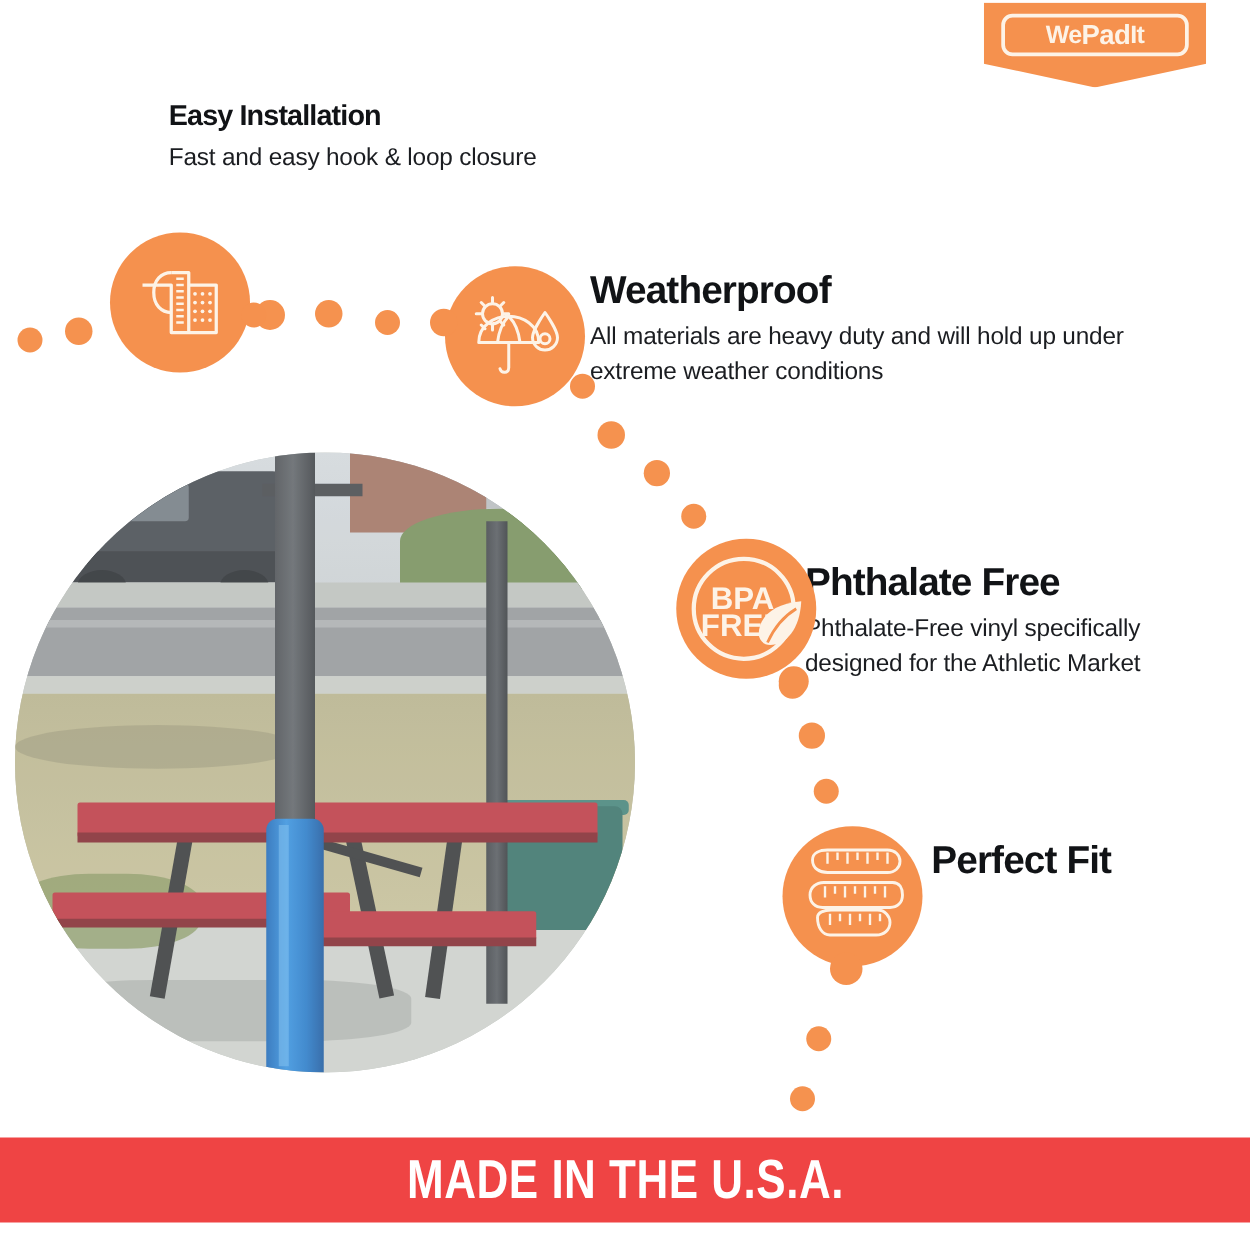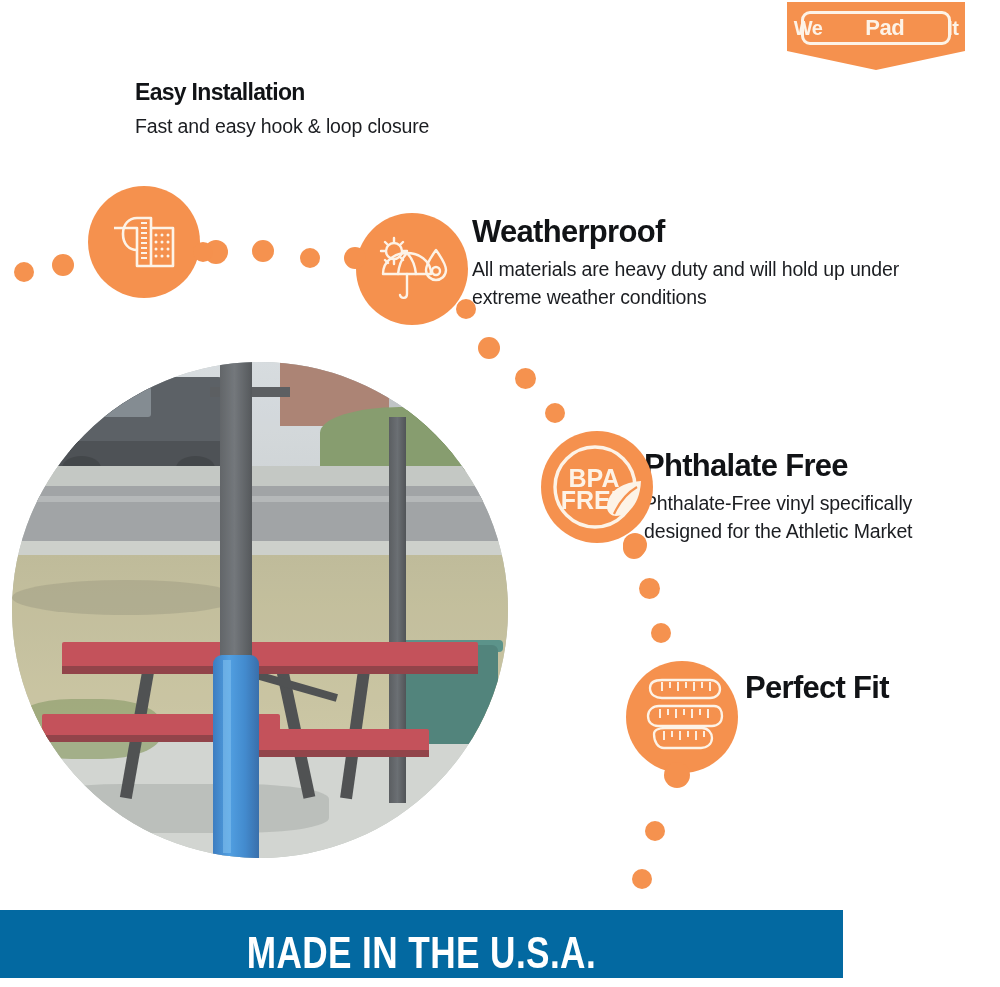--- a/index.html
+++ b/index.html
@@ -15,21 +15,21 @@
     position:absolute; left:787px; top:2px; width:178px; height:68px;
     background:#F5914E;
     -webkit-clip-path: polygon(0 0, 100% 0, 100% 72%, 50% 100%, 0 72%);
     clip-path: polygon(0 0, 100% 0, 100% 72%, 50% 100%, 0 72%);
     display:flex; align-items:flex-start; justify-content:center;
   }
   #logo-inner{
     margin-top:9px; width:150px; height:34px;
     border:3px solid #FDF3E7; border-radius:9px;
     display:flex; align-items:center; justify-content:center;
-    color:#FDF3E7; letter-spacing:-0.5px;gap:43px;
+    color:#FDF3E7; letter-spacing:-0.5px;
   }
   .logo-we,.logo-it{ font-size:20px; font-weight:bold; }
   .logo-pad{ font-size:22px; font-weight:bold; }
 
   
   .feat-title{
     font-size:31px; font-weight:bold; color:#111316; letter-spacing:-0.7px;
     white-space:nowrap;
   }
   .feat-desc{
@@ -128,22 +128,22 @@
     border-radius:9px 9px 0 0;
   }
   .ph-pad-hl{ left:42.6%; top:60%; width:1.6%; height:39%; background:#6cb6ec; opacity:.55; }
   #photo-fade{
     position:absolute; inset:0; border-radius:50%;
     background:rgba(255,255,255,0.17);
   }
 
   
   #usa-banner{
-    position:absolute; left:0; bottom:9px; width:843px; height:68px;
-    background:#0369a1; display:flex; align-items:flex-end; justify-content:center;
+    position:absolute; left:0; bottom:9px; width:1000px; height:68px;
+    background:#ef4444; display:flex; align-items:center; justify-content:center;
   }
   #usa-text{
     color:#ffffff; font-size:44px; font-weight:bold;
     letter-spacing:0.5px; transform:scaleX(0.80); transform-origin:center;
     white-space:nowrap;
   }
 </style>
 </head>
 <body>
 

